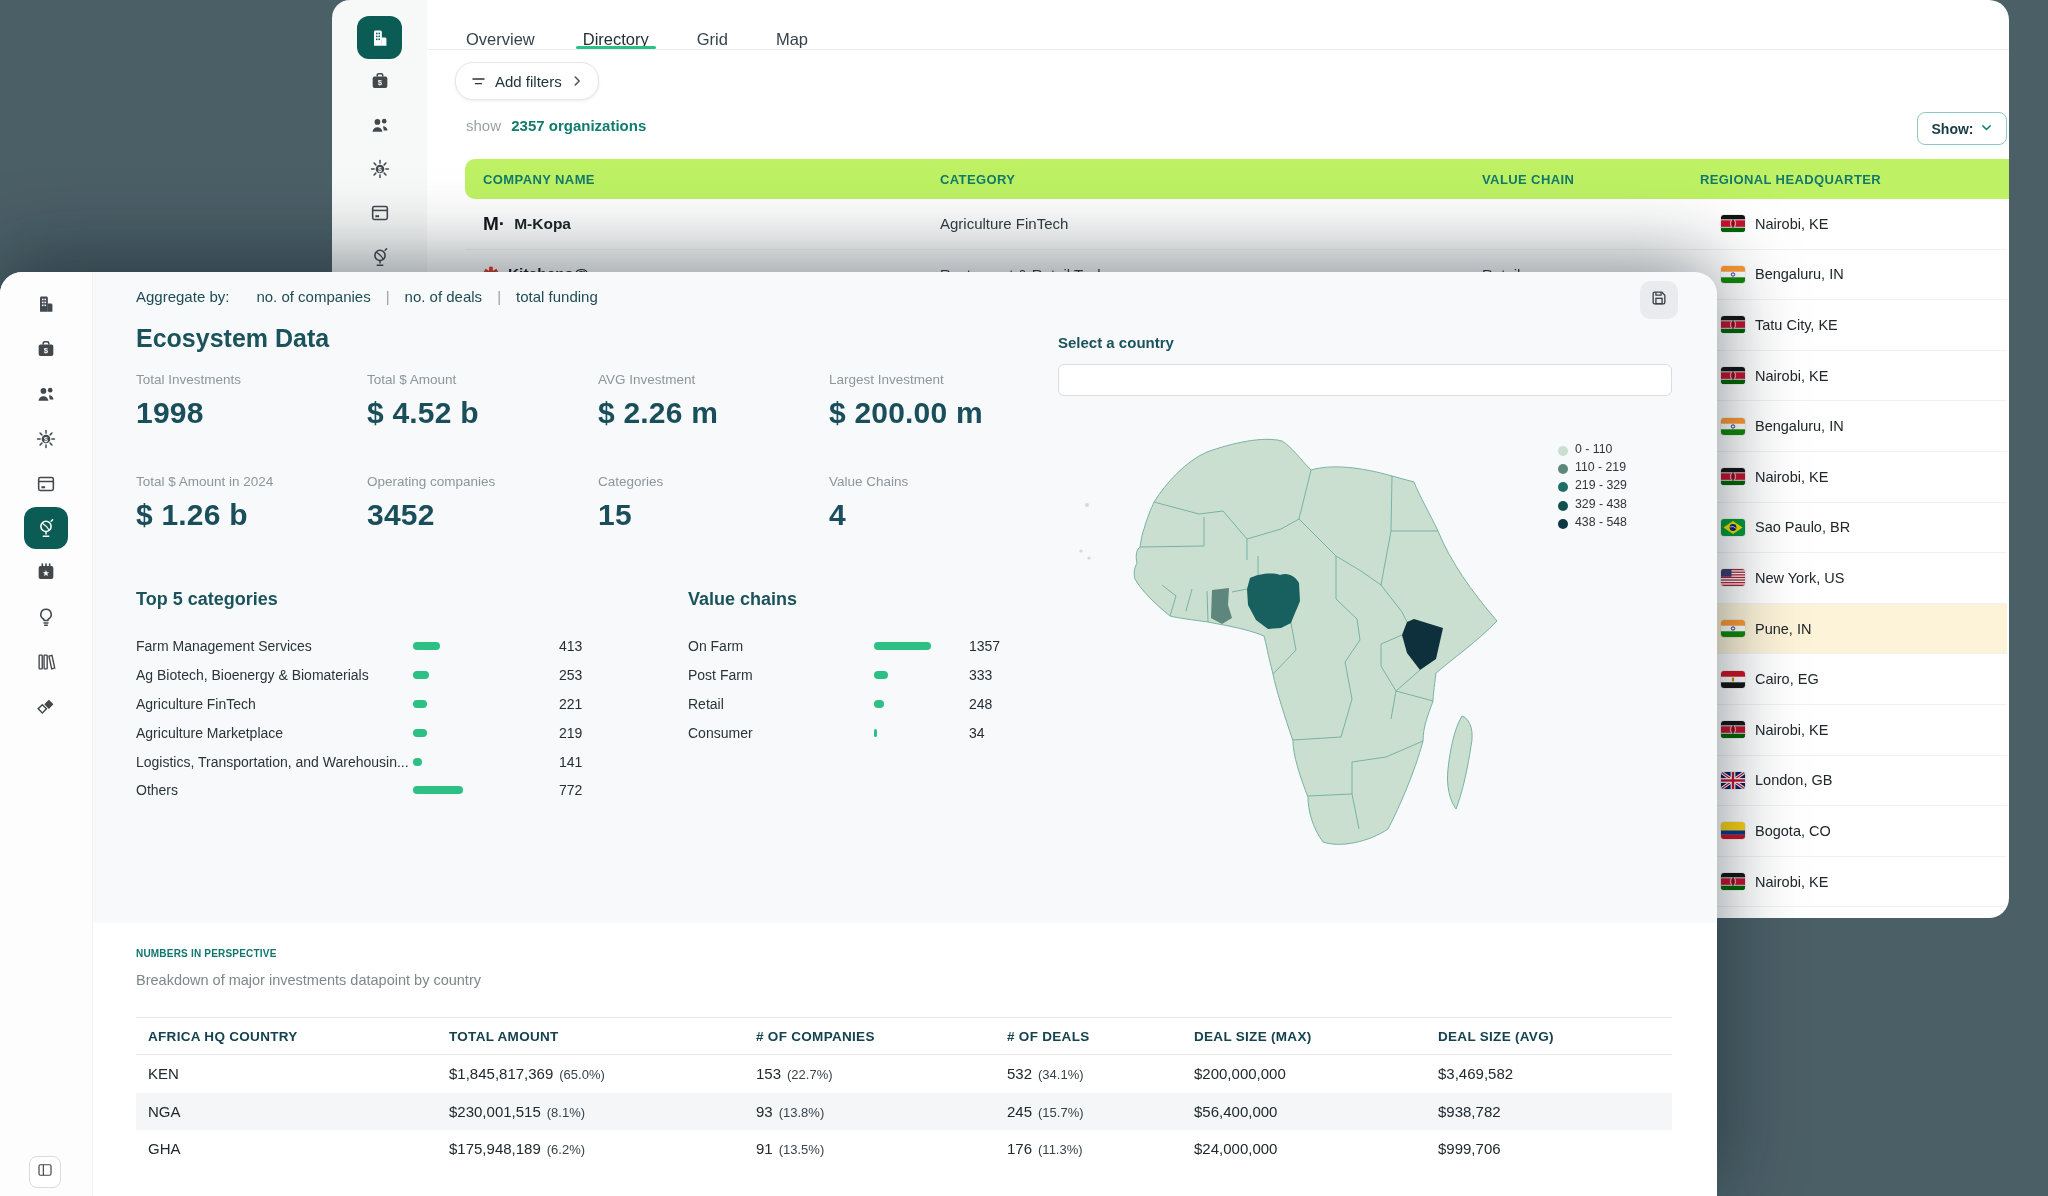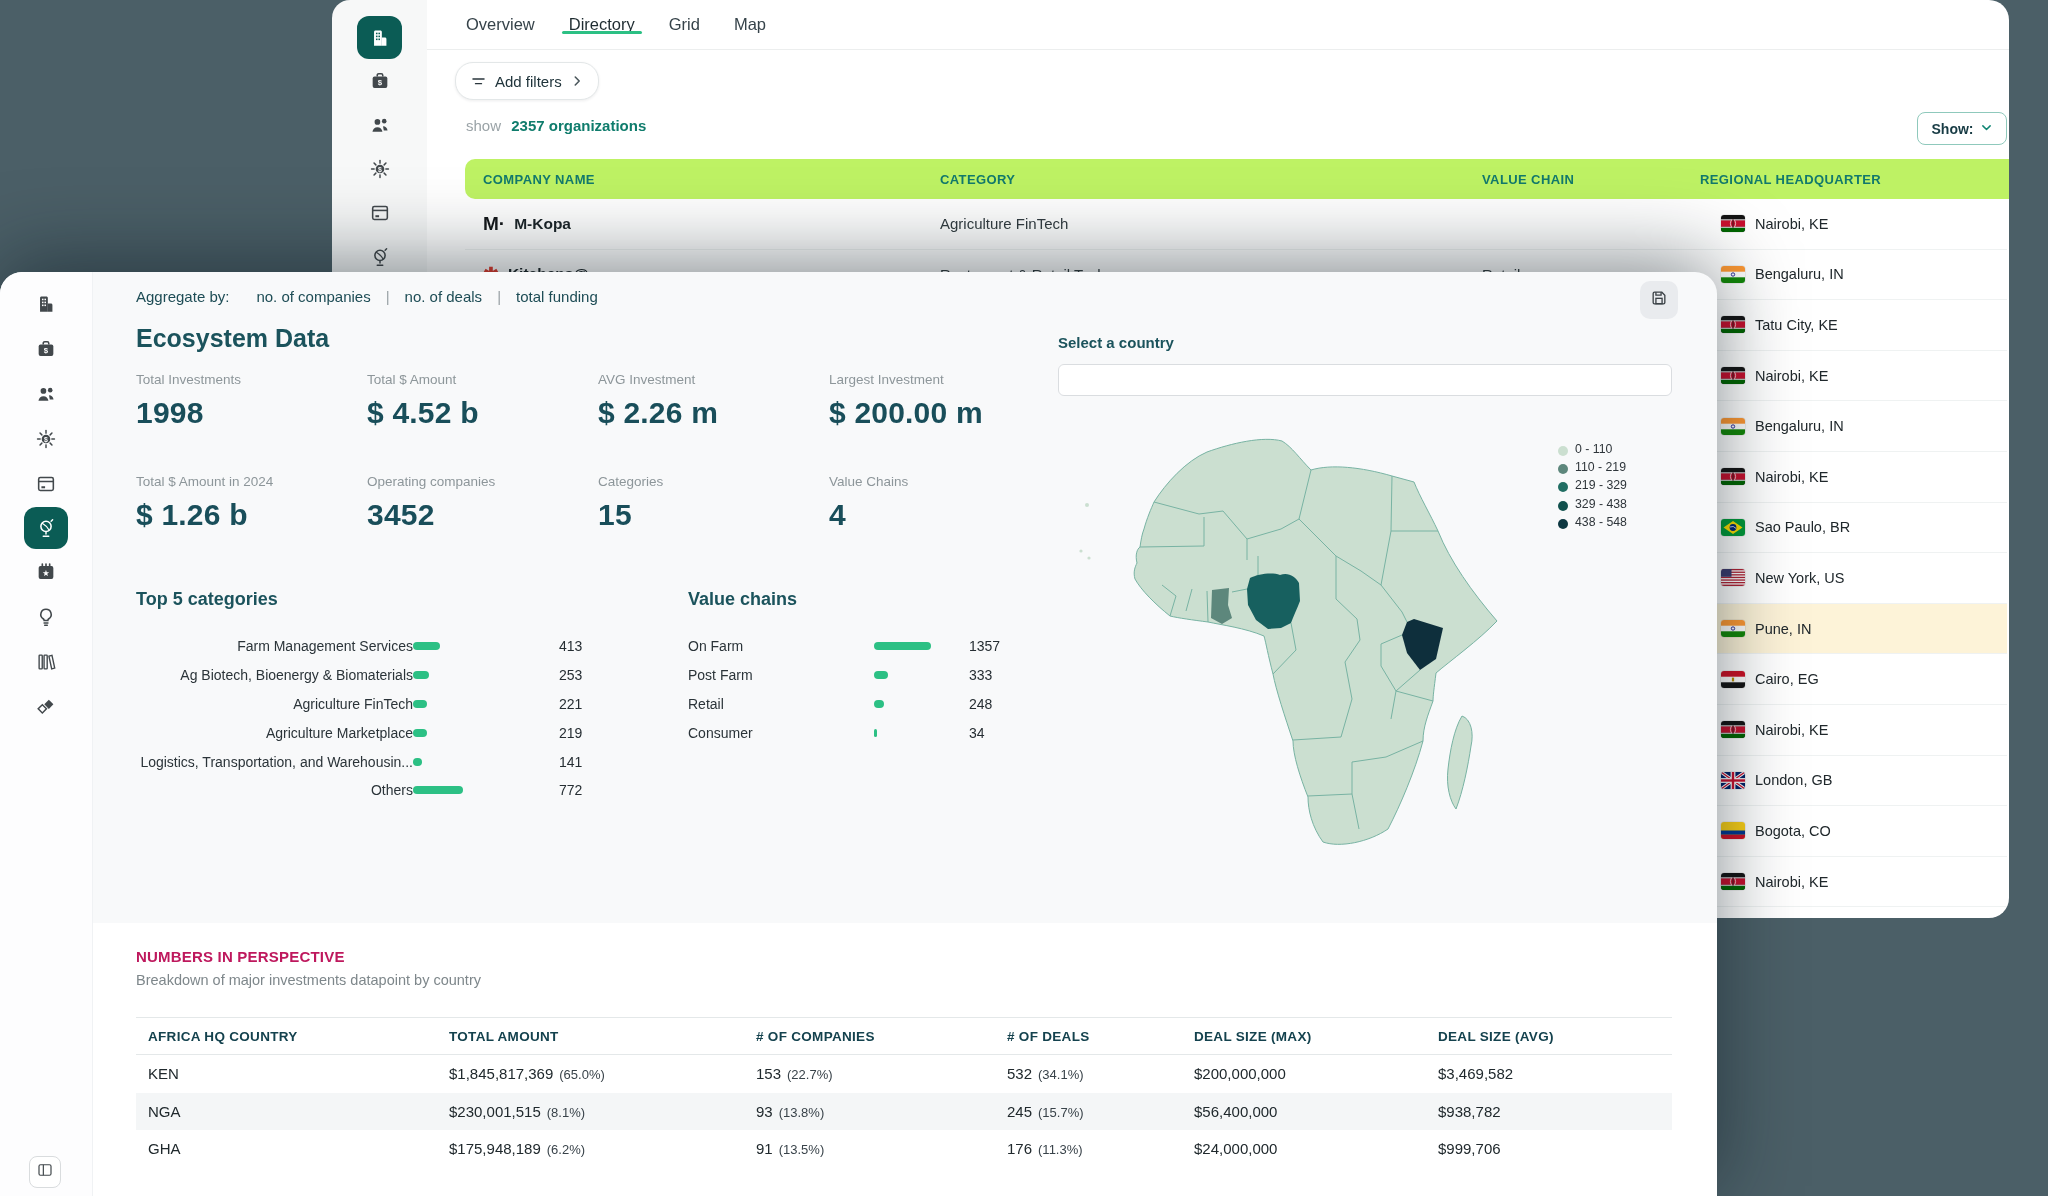--- a/index.html
+++ b/index.html
@@ -13,21 +13,21 @@
   .side-item svg{width:22px;height:22px;display:block;}
   .side-item.active{background:#0b5c55;color:#fff;border-radius:12px;height:43px;width:45px;}
   .win{fill:#f7f8f8;} .active .win{fill:#0b5c55;}
   .winT{fill:#f7f8f8;font-family:"Liberation Sans",sans-serif;}
   #fg-sidebar .win{fill:#fdfdfe;}
   #fg-sidebar .winT{fill:#fdfdfe;}
 
   #bg-main{position:absolute;left:427px;top:0;width:1582px;height:918px;background:#fff;
            border-radius:0 20px 20px 0;z-index:1;overflow:hidden;}
   .tabbar{position:absolute;left:0;right:0;top:0;height:49px;border-bottom:1px solid #eceeee;
-          display:flex;gap:34px;padding-left:39px;align-items:center;}
+          display:flex;gap:48px;padding-left:39px;align-items:flex-end;}
   .tab{position:relative;display:flex;align-items:center;font-size:16.5px;color:#36434a;cursor:pointer;}
   .tab.active{color:#1f2c31;font-weight:500;}
   .tab.active::after{content:"";position:absolute;left:-7px;right:-7px;bottom:0;height:3px;background:#2cc084;border-radius:3px;}
   .filters-btn{position:absolute;left:28px;top:62px;height:36px;border:1px solid #e3e7e8;border-radius:18px;
                background:#fff;box-shadow:0 1px 3px rgba(20,30,35,.08);display:flex;align-items:center;gap:8px;
                padding:0 14px;font-size:15px;color:#20343b;cursor:pointer;}
   .filters-btn .ic svg{width:17px;height:17px;display:block;color:#2a363c;}
   .filters-btn .c svg{width:14px;height:14px;color:#4a565b;}
   .results{position:absolute;left:39px;top:117px;font-size:15px;}
   .results .pre{color:#9aa3a7;}
@@ -72,34 +72,34 @@
             display:flex;align-items:center;justify-content:center;color:#3b4247;cursor:pointer;}
   .save-btn svg{width:20px;height:20px;}
   .m-title{position:absolute;left:136px;top:52px;font-size:25px;font-weight:600;color:#1b535c;}
   #stats-grid{position:absolute;left:136px;top:100px;display:grid;grid-template-columns:repeat(4,231px);row-gap:44px;}
   .stat .lb{font-size:13.5px;color:#8d969a;margin-bottom:9px;}
   .stat .vl{font-size:30px;font-weight:600;color:#194e5a;letter-spacing:.2px;}
   .list-block h3{margin:0 0 22px 0;font-size:18px;font-weight:600;color:#1b535c;}
   #cats-block{position:absolute;left:136px;top:317px;}
   #chains-block{position:absolute;left:688px;top:317px;}
   .bar-row{height:28.8px;display:grid;align-items:center;}
-  #cats-block .bar-row{grid-template-columns:277px 146px auto;text-align:right;}
+  #cats-block .bar-row{grid-template-columns:277px 146px auto;}
   #chains-block .bar-row{grid-template-columns:186px 95px auto;}
   .bar-row .bl{font-size:14px;color:#2b3439;}
   .bar-row .bar{height:8px;border-radius:4px;background:#2cc084;}
   .bar-row .bv{font-size:14px;color:#262e33;}
   .sel-label{position:absolute;left:1058px;top:62px;font-size:15px;font-weight:600;color:#1b535c;}
   .sel-input{position:absolute;left:1058px;top:92px;width:614px;height:32px;border:1px solid #dadde0;border-radius:6px;
              background:#fff;box-sizing:border-box;font-size:14px;padding:0 10px;color:#333;outline:none;}
   #legend{position:absolute;left:1558px;top:170px;}
   .lg-item{display:flex;align-items:flex-end;gap:7px;margin-bottom:4.2px;font-size:12.3px;color:#2e353a;}
   .lg-dot{width:10px;height:10px;border-radius:50%;flex:none;}
   #africa-svg{position:absolute;left:1035px;top:148px;width:505px;height:432px;}
 
-  .np-title{position:absolute;left:136px;top:676px;font-size:15px;font-weight:700;color:#be185d;letter-spacing:.2px;}
+  .np-title{position:absolute;left:136px;top:676px;font-size:10px;font-weight:700;color:#0f766e;letter-spacing:.2px;}
   .np-sub{position:absolute;left:136px;top:700px;font-size:14.5px;color:#7e878b;}
   #ptable{position:absolute;left:136px;top:745px;width:1536px;}
   .p-head{display:grid;grid-template-columns:313px 307px 251px 187px 244px 1fr;align-items:center;height:36px;
           border-top:1px solid #e4e8e9;border-bottom:1px solid #e4e8e9;font-size:13.5px;font-weight:700;
           color:#14424e;letter-spacing:.3px;}
   .p-head div:first-child{padding-left:12px;}
   .p-row{display:grid;grid-template-columns:313px 307px 251px 187px 244px 1fr;align-items:center;height:37.5px;
          font-size:15px;color:#20292d;}
   .p-row:nth-child(even){background:#f4f6f7;}
   .p-row div:first-child{padding-left:12px;}

